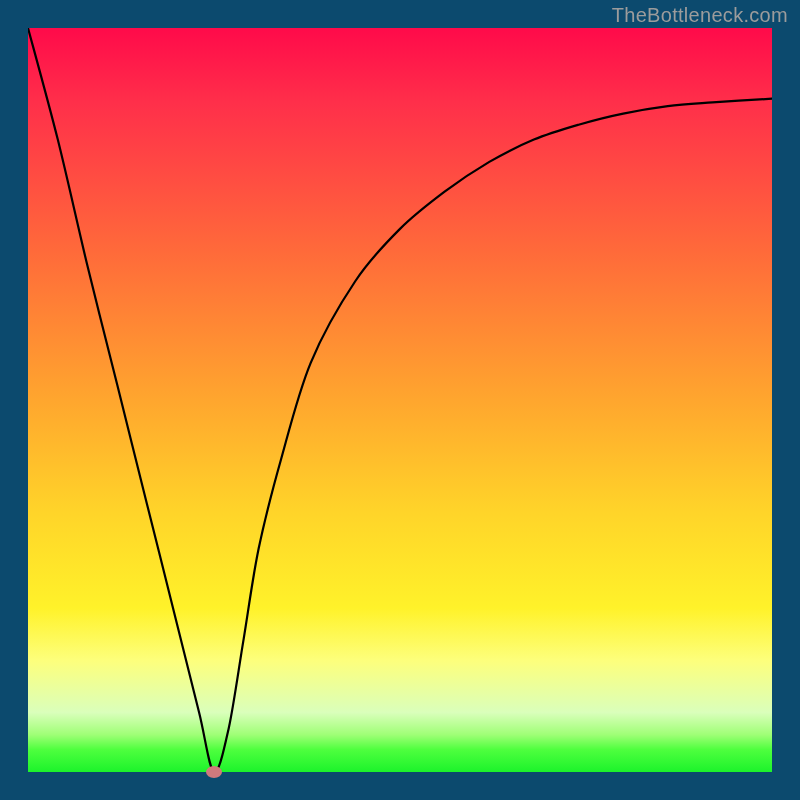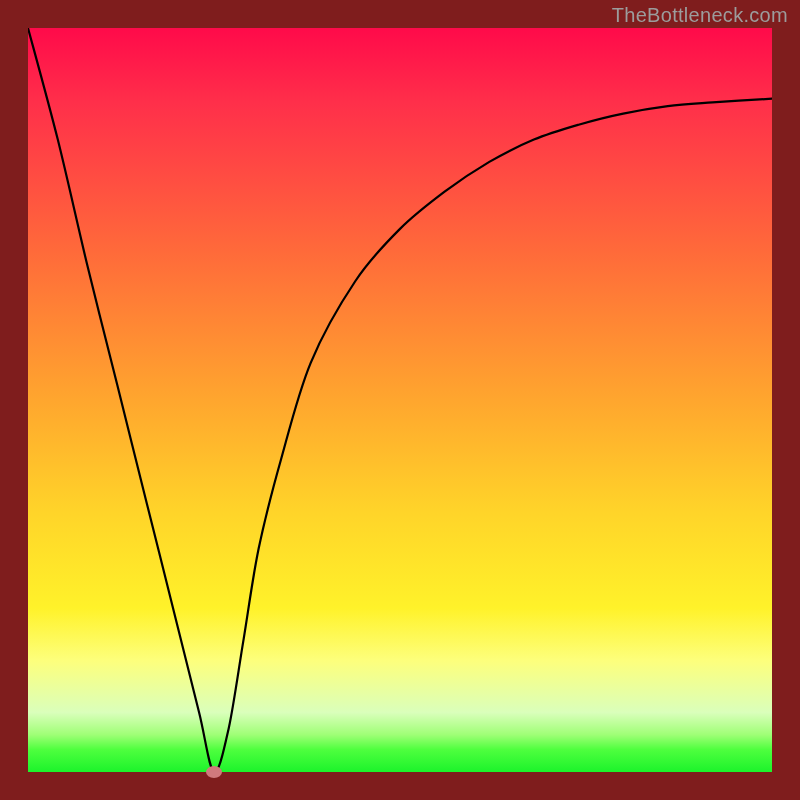--- a/index.html
+++ b/index.html
@@ -10,21 +10,21 @@
     background: #000;
     overflow: hidden;
     font-family: Arial, Helvetica, sans-serif;
   }
   .frame {
     position: absolute;
     top: 0;
     left: 0;
     width: 800px;
     height: 800px;
-    background: #7f1d1d;
+    background: #0c4a6e;
   }
   .plot-area {
     position: absolute;
     top: 28px;
     left: 28px;
     width: 744px;
     height: 744px;
     
     background: linear-gradient(
       to bottom,

